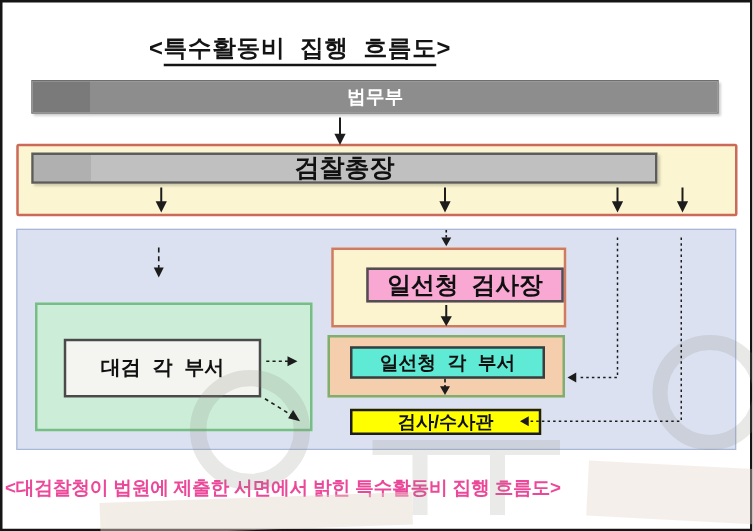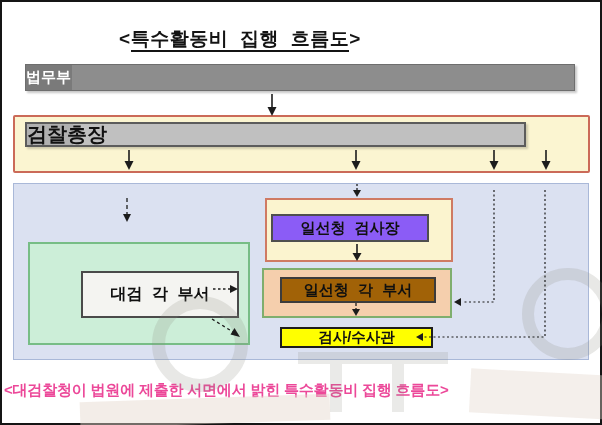--- a/index.html
+++ b/index.html
@@ -11,21 +11,21 @@
   }
   .abs{position:absolute;}
   
   .fig-title{
     left:0;top:26px;width:480px;text-align:center;
     font-size:19px;font-weight:bold;color:#141414;letter-spacing:.5px;word-spacing:6px;
   }
   .fig-title .u{border-bottom:2px solid #141414;padding-bottom:1px;}
   
   .bar{
-    display:flex;align-items:center;
+    display:flex;align-items:center;justify-content:center;
     font-weight:bold;z-index:3;
   }
   .bar-moj{
     left:25px;top:64px;width:550px;height:27px;color:#ffffff;font-size:15px;
     background:linear-gradient(to right,#7a7a7a 0 46px,#8d8d8d 46px);
     border:1px solid #6e6e6e;box-shadow:2px 2px 2px rgba(0,0,0,.22);
   }
   .panel-pg{
     left:13px;top:115px;width:577px;height:58px;background:#fbf5d1;
     border:2px solid #cb6a58;border-radius:2px;z-index:1;
@@ -51,29 +51,29 @@
   .panel-orange{
     left:262px;top:268px;width:190px;height:50px;
     background:#f5cfad;border:2px solid #7fae6e;z-index:2;
   }
   .node{
     display:flex;align-items:center;justify-content:center;
     font-weight:bold;color:#101010;z-index:4;word-spacing:5px;
   }
   .node-supreme{
     left:51px;top:271px;width:158px;height:47px;font-size:16px;
-    background:#f4f4f1;border:2px solid #4a4a4a;margin-left:30px;
+    background:#f4f4f1;border:2px solid #4a4a4a;
   }
   .node-chief{
-    left:271px;top:214px;width:158px;height:28px;font-size:15px;
-    background:#8b5cf6;border:2px solid #4f4f4f;
+    left:293px;top:214px;width:158px;height:28px;font-size:19px;
+    background:#f9a8d4;border:2px solid #4f4f4f;
   }
   .node-district{
     left:280px;top:277px;width:156px;height:26px;font-size:15px;
-    background:#a16207;border:2px solid #3c3c3c;
+    background:#5eead4;border:2px solid #3c3c3c;
   }
   .node-invest{
     left:280px;top:327px;width:153px;height:21px;font-size:14.5px;
     background:#ffff00;border:2px solid #1d1d1d;
   }
   
   .caption{
     left:4px;top:381px;width:594px;font-size:15px;font-weight:bold;
     color:#ec4899;letter-spacing:-.2px;z-index:4;
   }

